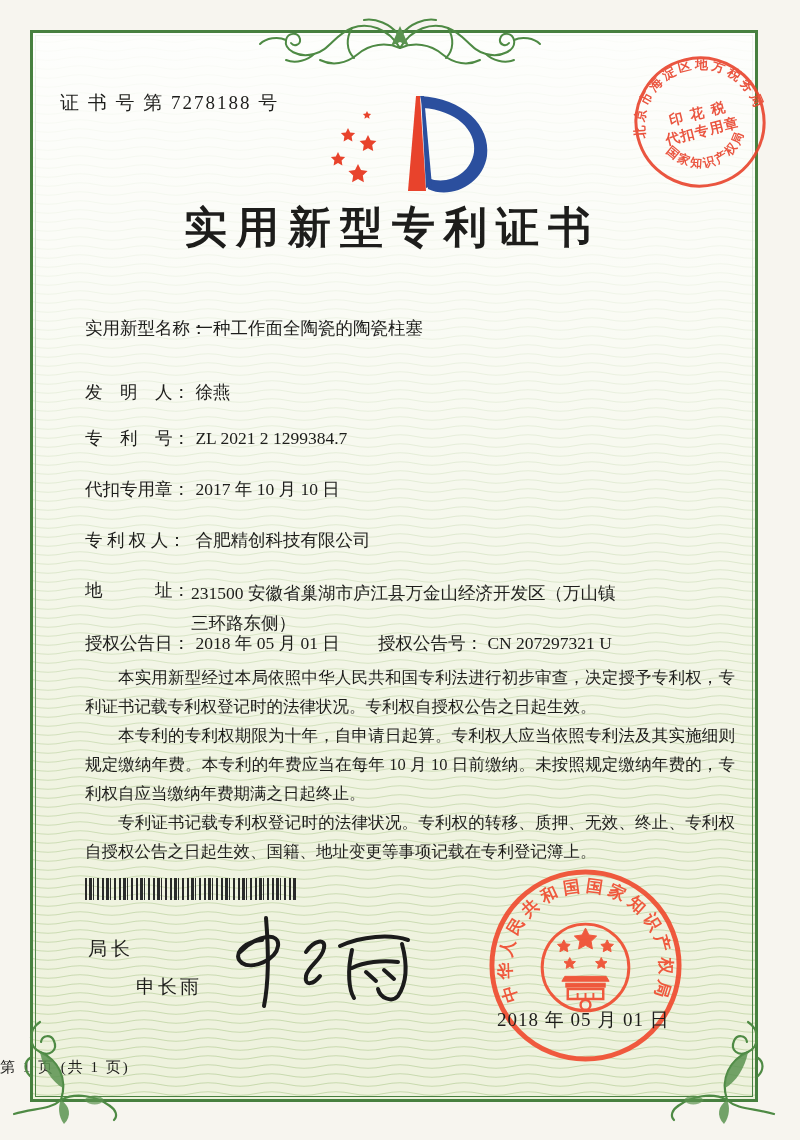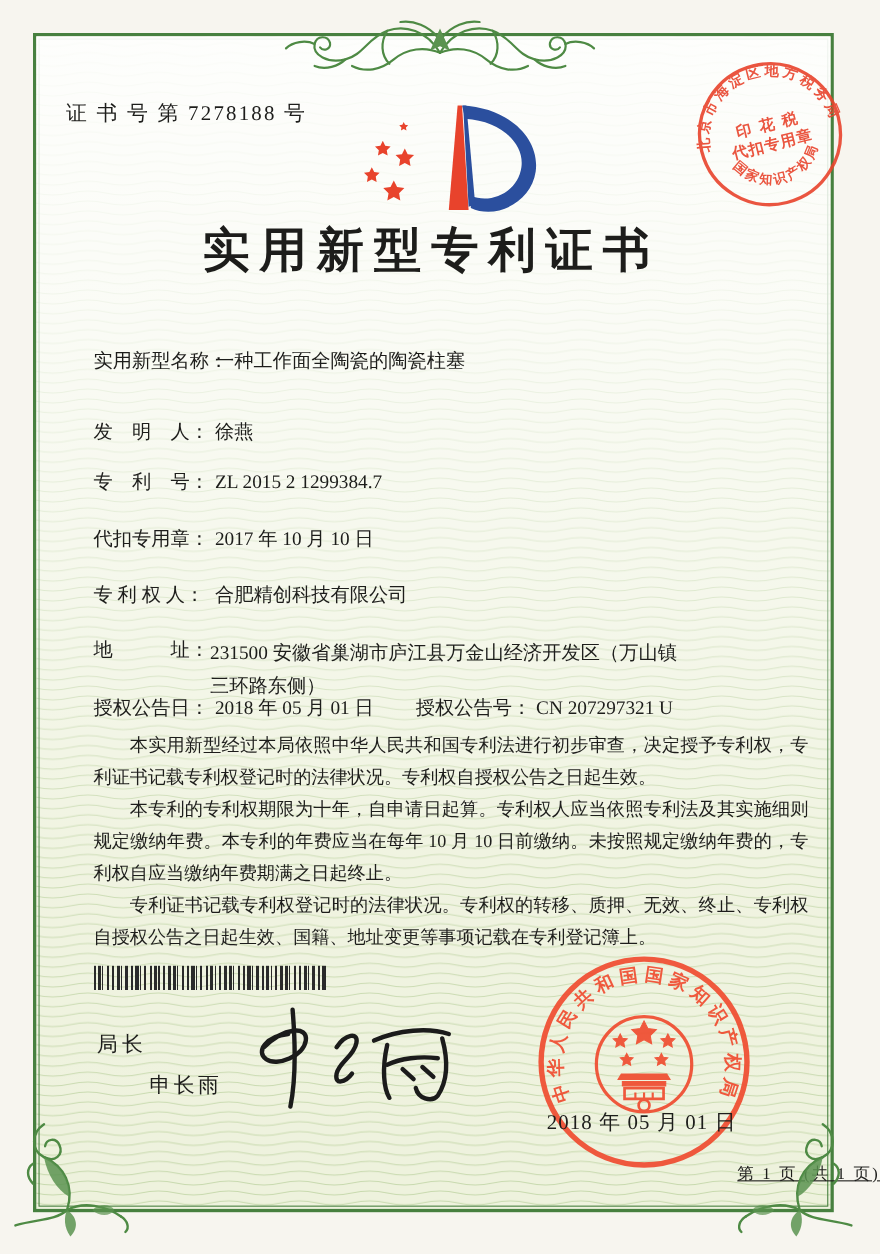--- a/index.html
+++ b/index.html
@@ -42,21 +42,21 @@
     left:85px; top:878px; width:212px; height:22px;
     background:repeating-linear-gradient(90deg,
       #2a2a2a 0 2px, transparent 2px 4px,
       #2a2a2a 4px 7px, transparent 7px 8px,
       #2a2a2a 8px 9px, transparent 9px 12px,
       #2a2a2a 12px 14px, transparent 14px 17px);
   }
   .signer-title{left:88px; top:936px; font-size:19px; letter-spacing:4px;}
   .signer-name{left:88px; top:974px; font-size:19px; letter-spacing:3px;margin-left:48px;}
   .issue-date{left:497px; top:1007px; font-size:19px; letter-spacing:1px; z-index:6;}
-  .footer{left:0; top:1058px; width:800px; text-align:right; font-size:15px; letter-spacing:2px;text-decoration:underline;}
+  .footer{left:0; top:1058px; width:800px; text-align:left; font-size:15px; letter-spacing:2px;}
   .seal-cnipa{left:487px; top:867px; z-index:5;}
   .tax-stamp{left:630px; top:52px; z-index:5; transform:rotate(-14deg);}
   .logo{left:325px; top:90px;}
   .orn{z-index:4; pointer-events:none;}
 </style>
 </head>
 <body>
 
 <div class="page">
 
@@ -149,21 +149,21 @@
       <span>一种工作面全陶瓷的陶瓷柱塞</span>
     </div>
 
     <div class="abs row" style="top:364px;margin-top:16px;">
       <span class="lbl">发　明　人：</span>
       <span>徐燕</span>
     </div>
 
     <div class="abs row" style="top:426px;">
       <span class="lbl">专　利　号：</span>
-      <span>ZL 2015 2 1299384.7</span>
+      <span>ZL 2021 2 1299384.7</span>
     </div>
 
     <div class="abs row" style="top:477px;">
       <span class="lbl">代扣专用章：</span>
       <span>2017 年 10 月 10 日</span>
     </div>
 
     <div class="abs row" style="top:528px;">
       <span class="lbl">专 利 权 人：</span>
       <span>合肥精创科技有限公司</span>

